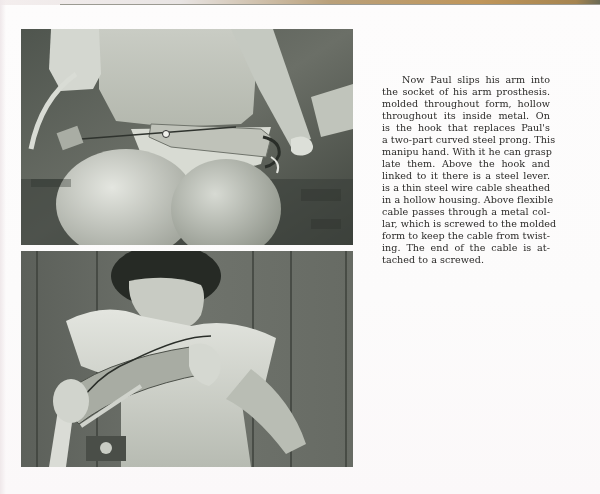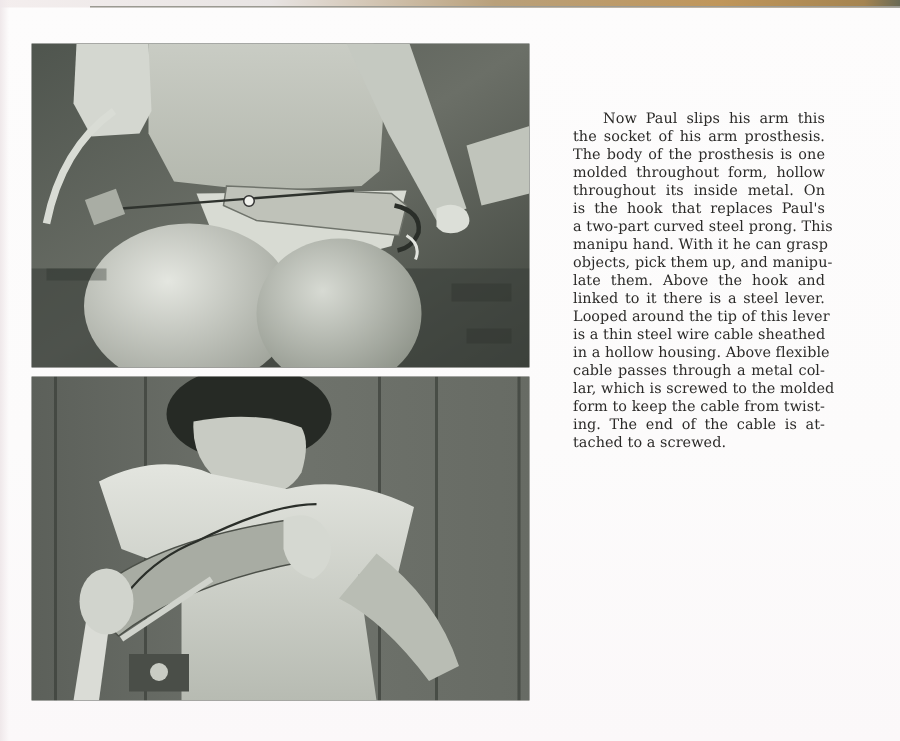--- a/index.html
+++ b/index.html
@@ -151,32 +151,29 @@
       <path d="M60 175 q30 -20 60 -40" fill="none" stroke="#d0d3cc" stroke-width="4"></path>
 
       <rect x="65" y="185" width="40" height="25" fill="#4a4e48"></rect>
       <circle cx="85" cy="197" r="6" fill="#c9ccc4"></circle>
 
       <ellipse cx="50" cy="150" rx="18" ry="22" fill="#d1d4cd"></ellipse>
     </svg>
   </div>
 
   <div class="text-block">
-    <span class="text-line first">Now Paul slips his arm this</span>
+    <span class="text-line first">Now Paul slips his arm into</span>
     <span class="text-line">the socket of his arm prosthesis.</span>
-    <span class="text-line">The body of the prosthesis is one</span>
     <span class="text-line">molded throughout form, hollow</span>
     <span class="text-line">throughout its inside metal. On</span>
     <span class="text-line">is the hook that replaces Paul's</span>
     <span class="text-line">a two-part curved steel prong. This</span>
     <span class="text-line">manipu hand. With it he can grasp</span>
-    <span class="text-line">objects, pick them up, and manipu-</span>
     <span class="text-line">late them. Above the hook and</span>
     <span class="text-line">linked to it there is a steel lever.</span>
-    <span class="text-line">Looped around the tip of this lever</span>
     <span class="text-line">is a thin steel wire cable sheathed</span>
     <span class="text-line">in a hollow housing. Above flexible</span>
     <span class="text-line">cable passes through a metal col-</span>
     <span class="text-line">lar, which is screwed to the molded</span>
     <span class="text-line">form to keep the cable from twist-</span>
     <span class="text-line">ing. The end of the cable is at-</span>
     <span class="text-line last">tached to a screwed.</span>
   </div>
 </div>
 

